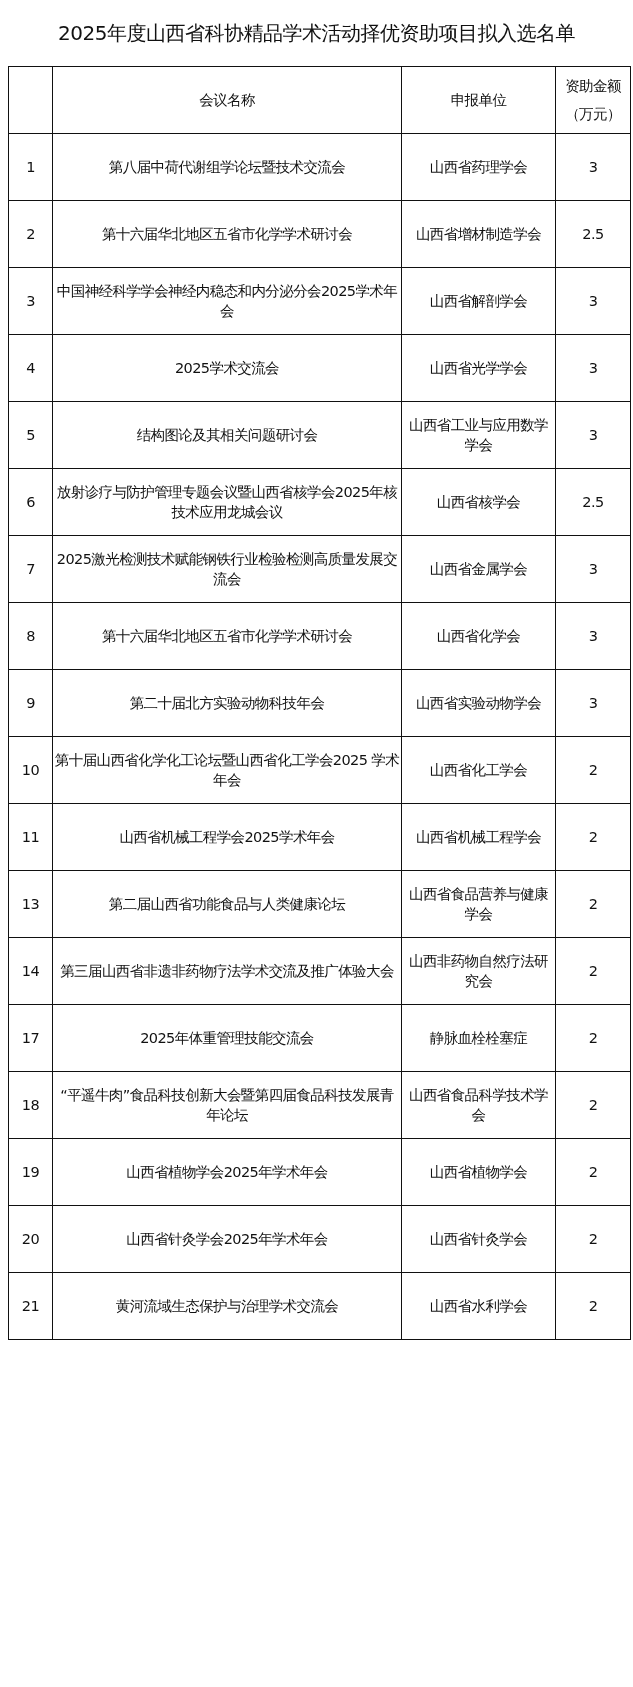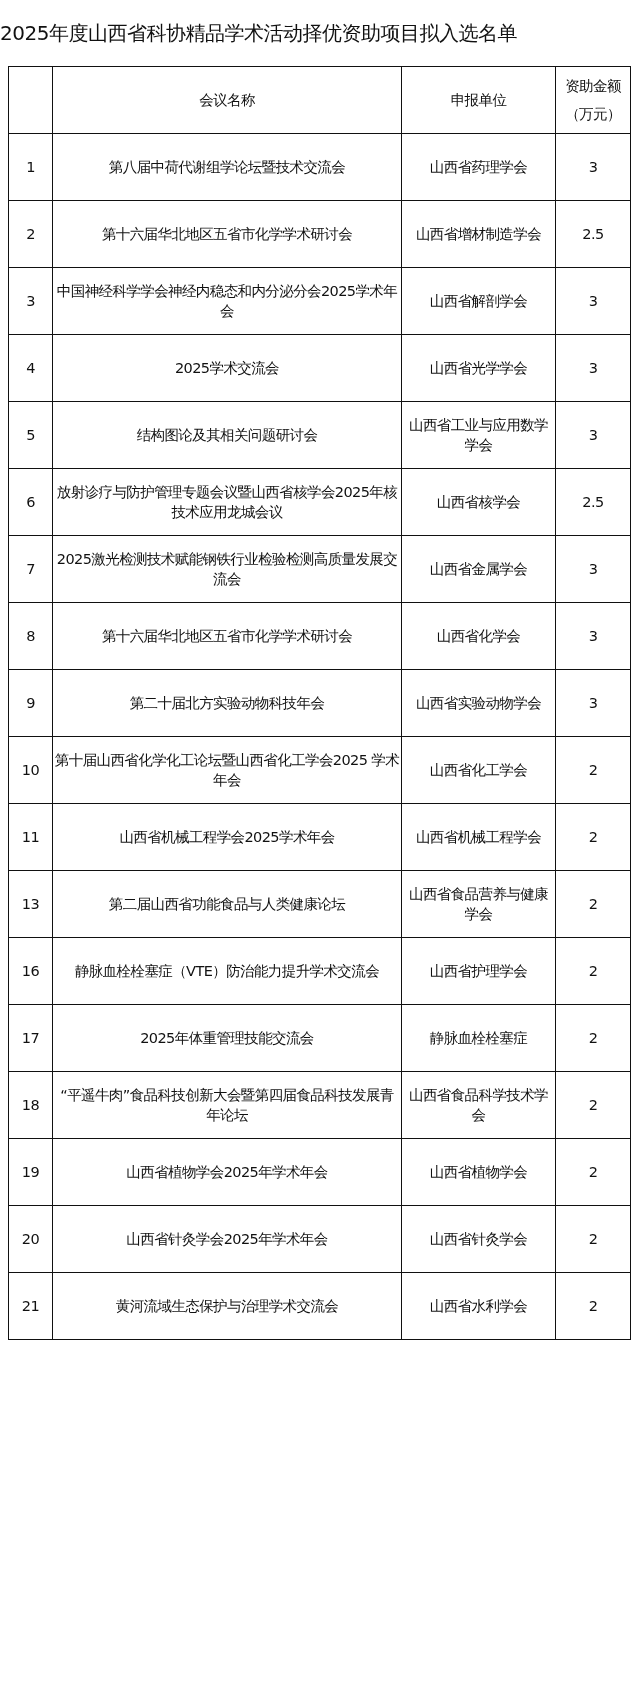--- a/index.html
+++ b/index.html
@@ -3,21 +3,21 @@
 <meta charset="utf-8">
 <style>
   html, body { margin: 0; padding: 0; background: #ffffff; }
   body {
     width: 633px; height: 1687px; position: relative; overflow: hidden;
     font-family: "DejaVu Sans", "Liberation Sans", sans-serif;
     color: #111111;
   }
   .title {
     position: absolute; left: 0; top: 16px; width: 633px;
-    text-align: left; font-size: 20px; line-height: 34px;
+    text-align: center; font-size: 20px; line-height: 34px;
     letter-spacing: -0.5px;
   }
   table.list {
     position: absolute; left: 8px; top: 66px;
     border-collapse: collapse; table-layout: fixed;
     width: 622px;
   }
   table.list td, table.list th {
     border: 1.5px solid #111111;
     text-align: center; vertical-align: middle;
@@ -126,23 +126,23 @@
         <td class="unit">山西省机械工程学会</td>
         <td class="amt">2</td>
       </tr>
       <tr>
         <td class="idx">13</td>
         <td class="name">第二届山西省功能食品与人类健康论坛</td>
         <td class="unit">山西省食品营养与健康学会</td>
         <td class="amt">2</td>
       </tr>
       <tr>
-        <td class="idx">16</td>
-        <td class="name">静脉血栓栓塞症（VTE）防治能力提升学术交流会</td>
-        <td class="unit">山西省护理学会</td>
+        <td class="idx">14</td>
+        <td class="name">第三届山西省非遗非药物疗法学术交流及推广体验大会</td>
+        <td class="unit">山西非药物自然疗法研究会</td>
         <td class="amt">2</td>
       </tr>
       <tr>
         <td class="idx">17</td>
         <td class="name">2025年体重管理技能交流会</td>
         <td class="unit">静脉血栓栓塞症</td>
         <td class="amt">2</td>
       </tr>
       <tr>
         <td class="idx">18</td>

